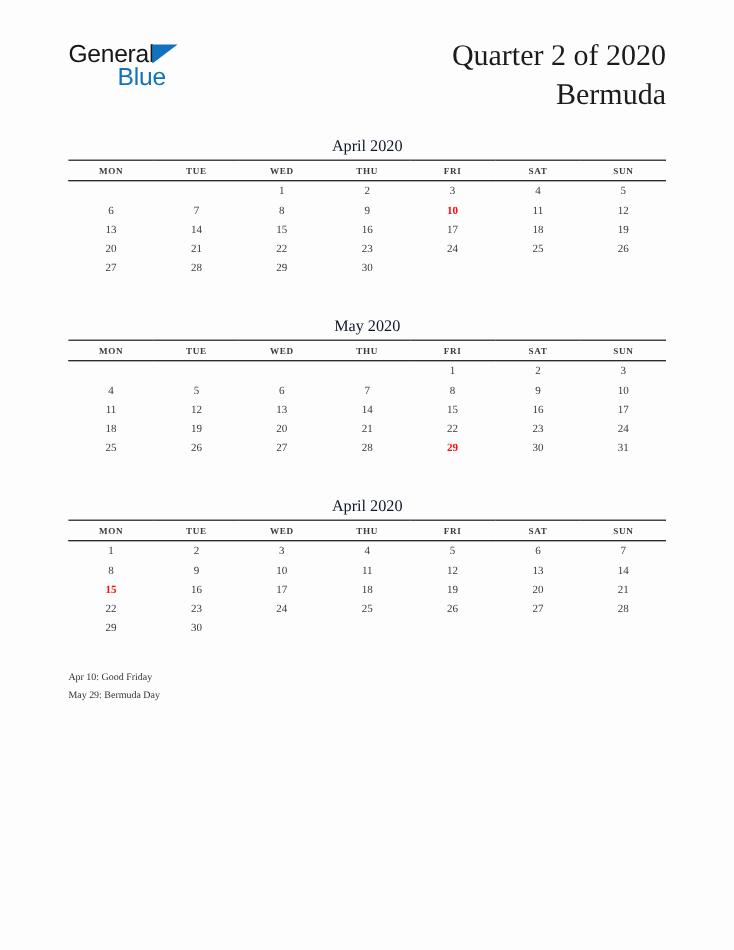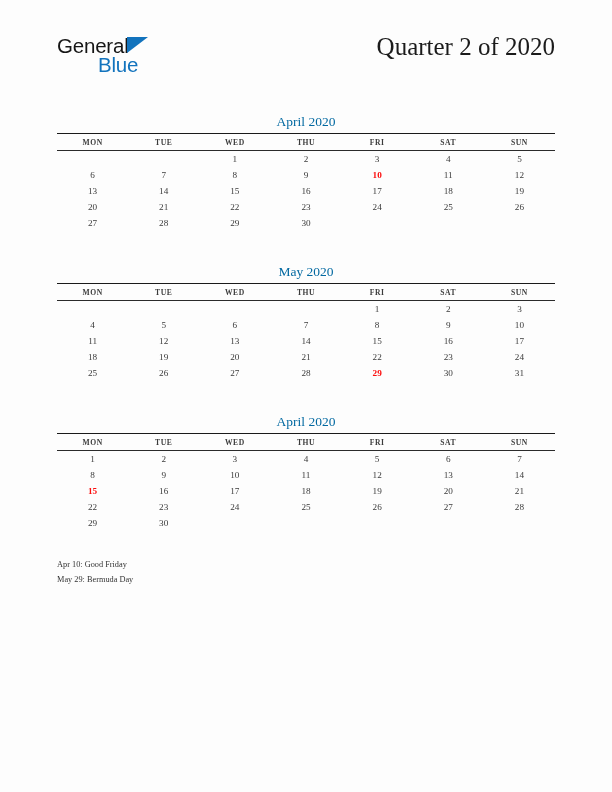--- a/index.html
+++ b/index.html
@@ -85,21 +85,21 @@
     width: 498px;
   }
   #month-0 { top: 112px; }
   #month-1 { top: 262px; }
   #month-2 { top: 412px; }
 
   .month-title {
     text-align: center;
     font-family: "Liberation Serif", serif;
     font-size: 13.5px;
-    color: #0369a1;
+    color: #0f172a;
     height: 21px;
     line-height: 19px;
   }
 
   table.cal {
     width: 498px;
     border-collapse: collapse;
     table-layout: fixed;
   }
   table.cal thead th {
@@ -151,20 +151,21 @@
 <div id="header">
 
   <div id="logo">
     <span id="logo-general">General</span>
     <span id="logo-triangle"></span>
     <span id="logo-blue">Blue</span>
   </div>
 
   <div id="title-block">
     <div class="title-line">Quarter 2 of 2020</div>
+    <div class="title-line">Bermuda</div>
   </div>
 
 </div>
 
 <div class="month-block" id="month-0">
   <div class="month-title">April 2020</div>
   <table class="cal">
     <thead>
       <tr>
         <th>MON</th>

